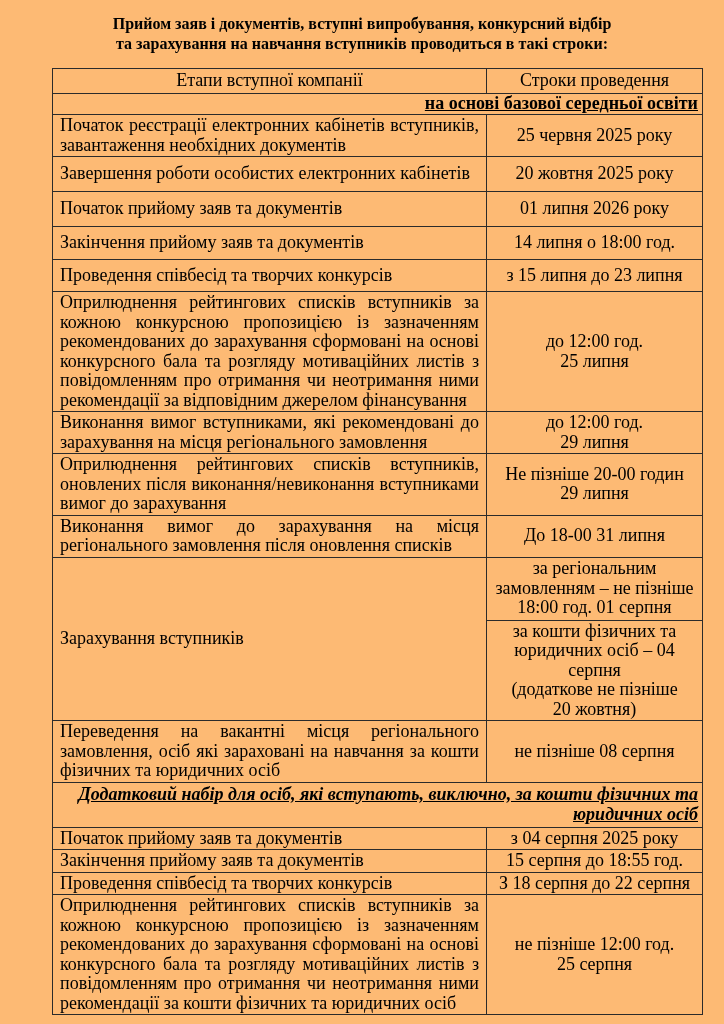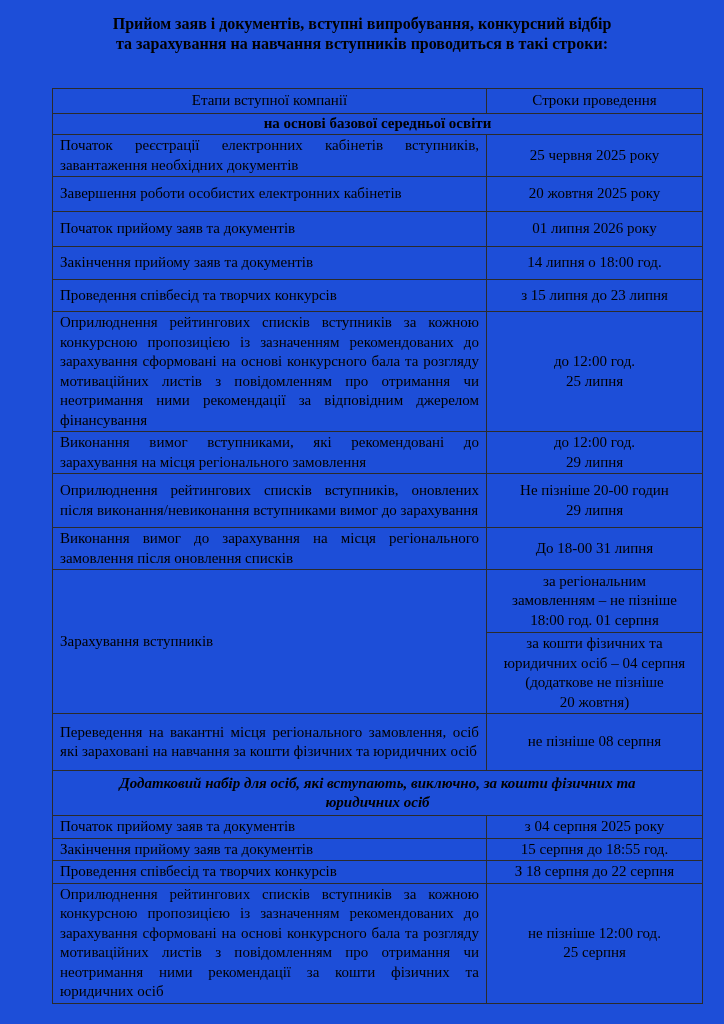--- a/index.html
+++ b/index.html
@@ -4,59 +4,60 @@
 <style>
   html, body {
     margin: 0;
     padding: 0;
     background: #ffffff;
   }
   .page {
     position: relative;
     width: 724px;
     height: 1024px;
-    background: #1d4ed8;
+    background: #fdba74;
     font-family: "Liberation Serif", serif;
     color: #000000;
     overflow: hidden;
   }
   .doc-title {
     padding-top: 14px;
     text-align: center;
     font-weight: bold;
     font-size: 16px;
     line-height: 20px;
     white-space: pre-line;
   }
   table.schedule {
     position: absolute;
     left: 52px;
-    top: 88px;
+    top: 68px;
     width: 650px;
     border-collapse: collapse;
     table-layout: fixed;
-    font-size: 15px;
+    font-size: 18px;
   }
   table.schedule col.c1 { width: 434px; }
   table.schedule col.c2 { width: 216px; }
   table.schedule th, table.schedule td {
     border: 1px solid #2b2b2b;
     vertical-align: middle;
     line-height: 19.5px;
     overflow: hidden;
   }
   th.col-head {
     font-weight: normal;
     text-align: center;
     padding: 1px 4px;
   }
   td.section-title {
     font-weight: bold;
-    text-align: center;
+    text-align: right;
     padding: 0 4px;
+    text-decoration: underline;
   }
   td.section-title.italic {
     font-style: italic;
     white-space: pre-line;
   }
   td.stage {
     text-align: justify;
     padding: 1px 7px 1px 7px;
   }
   td.term {

